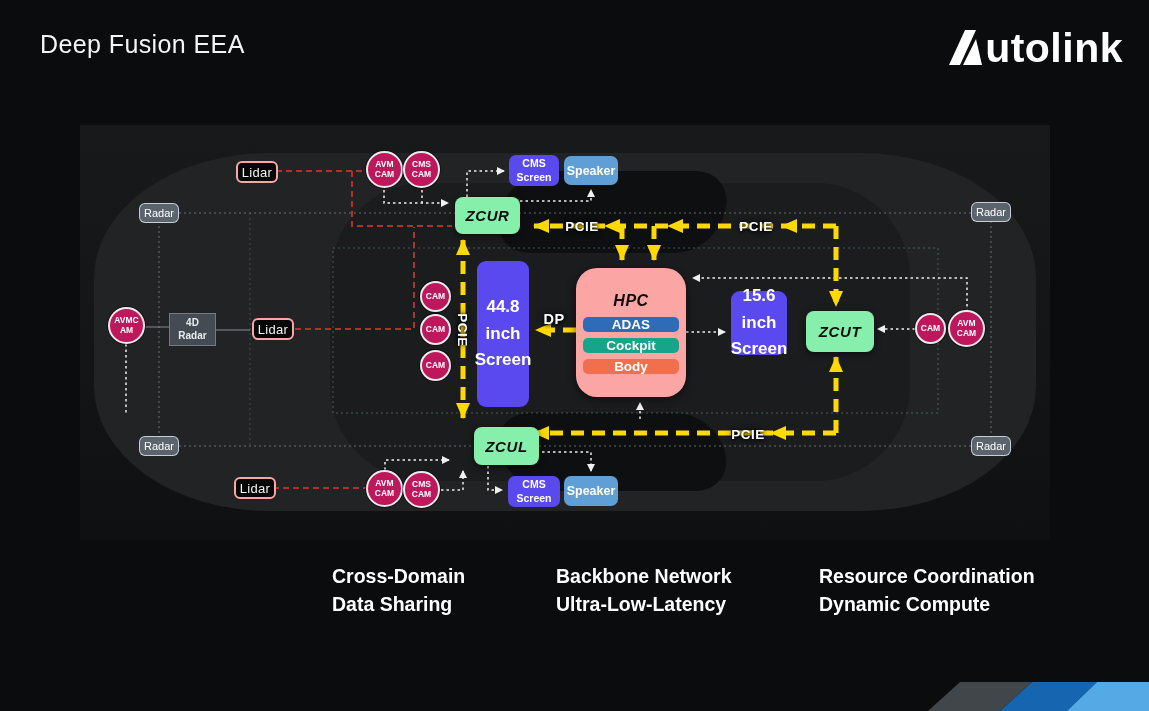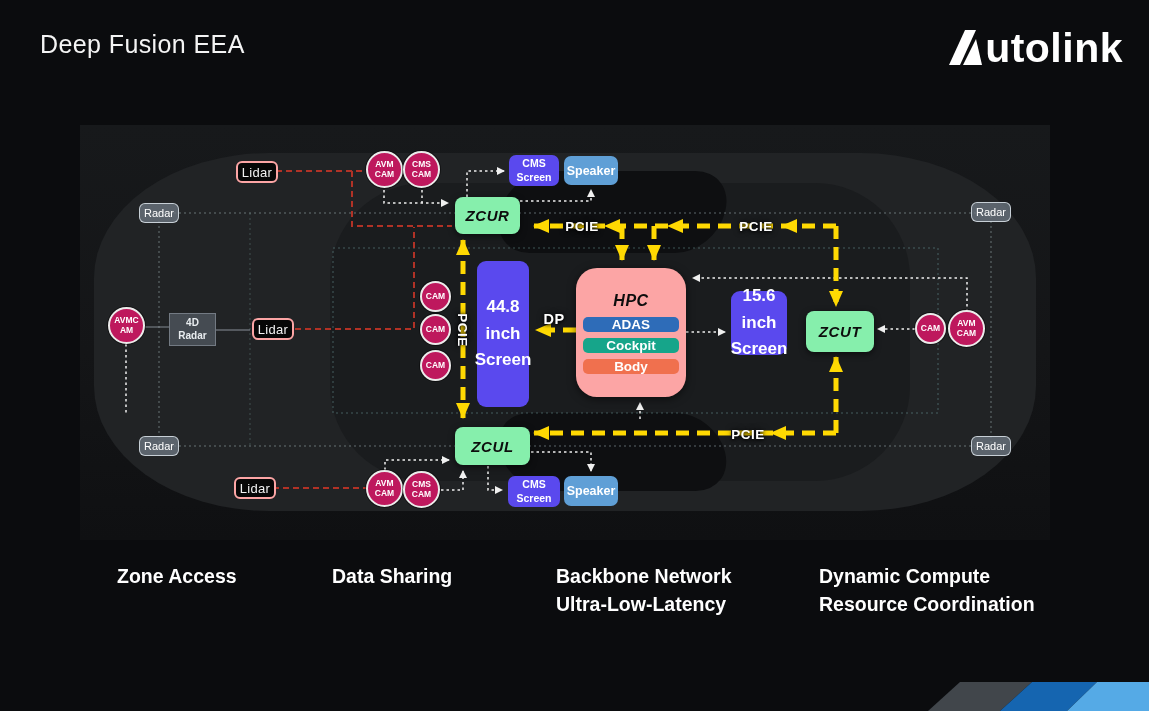--- a/index.html
+++ b/index.html
@@ -164,21 +164,21 @@
 CAM</div>
 
 <div class="node cam" style="left:420px;top:281px;width:31px;height:31px">CAM</div>
 <div class="node cam" style="left:420px;top:314px;width:31px;height:31px">CAM</div>
 <div class="node cam" style="left:420px;top:350px;width:31px;height:31px">CAM</div>
 <div class="node cam" style="left:915px;top:313px;width:31px;height:31px">CAM</div>
 <div class="node cam" style="left:948px;top:310px;width:37px;height:37px">AVM
 CAM</div>
 
 <div class="node zcu" style="left:455px;top:197px;width:65px;height:37px">ZCUR</div>
-<div class="node zcu" style="left:455px;top:427px;width:75px;height:38px">ZCUL</div>
+<div class="node zcu" style="left:474px;top:427px;width:65px;height:38px">ZCUL</div>
 <div class="node zcu" style="left:806px;top:311px;width:68px;height:41px">ZCUT</div>
 
 <div class="node hpc" style="left:576px;top:268px;width:110px;height:129px">
   <div class="hpc-title">HPC</div>
   <div class="hpc-row row-adas">ADAS</div>
   <div class="hpc-row row-cockpit">Cockpit</div>
   <div class="hpc-row row-body">Body</div>
 </div>
 
 <div class="node screen" style="left:477px;top:261px;width:52px;height:146px">44.8
@@ -194,25 +194,25 @@
 Screen</div>
 <div class="node speaker" style="left:564px;top:476px;width:54px;height:30px">Speaker</div>
 
 <div class="linklabel" style="left:560px;top:218px;width:44px;height:16px">PCIE</div>
 <div class="linklabel" style="left:734px;top:218px;width:44px;height:16px">PCIE</div>
 <div class="linklabel" style="left:726px;top:426px;width:44px;height:16px">PCIE</div>
 <div class="linklabel pcie-vert" style="left:441px;top:322px;width:44px;height:16px">PCIE</div>
 <div class="linklabel" style="left:541px;top:310px;width:26px;height:18px;font-size:14.5px">DP</div>
 
 <div class="footer-item" style="left:117px">
-  <div>Zone Access</div>
 </div>
 <div class="footer-item" style="left:332px">
+  <div>Cross-Domain</div>
   <div>Data Sharing</div>
 </div>
 <div class="footer-item" style="left:556px">
   <div>Backbone Network</div>
   <div>Ultra-Low-Latency</div>
 </div>
 <div class="footer-item" style="left:819px">
+  <div>Resource Coordination</div>
   <div>Dynamic Compute</div>
-  <div>Resource Coordination</div>
 </div>
 
 </body></html>

